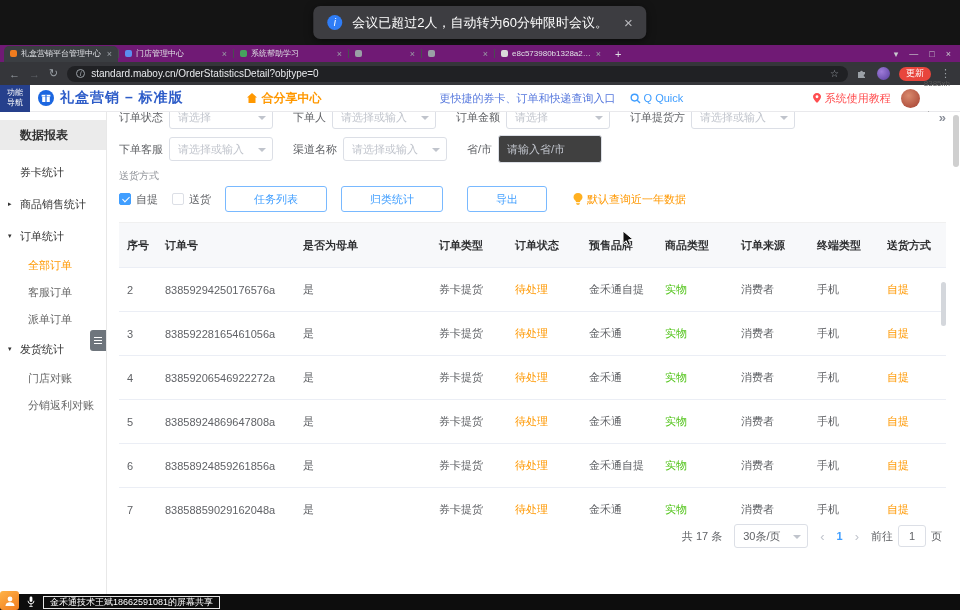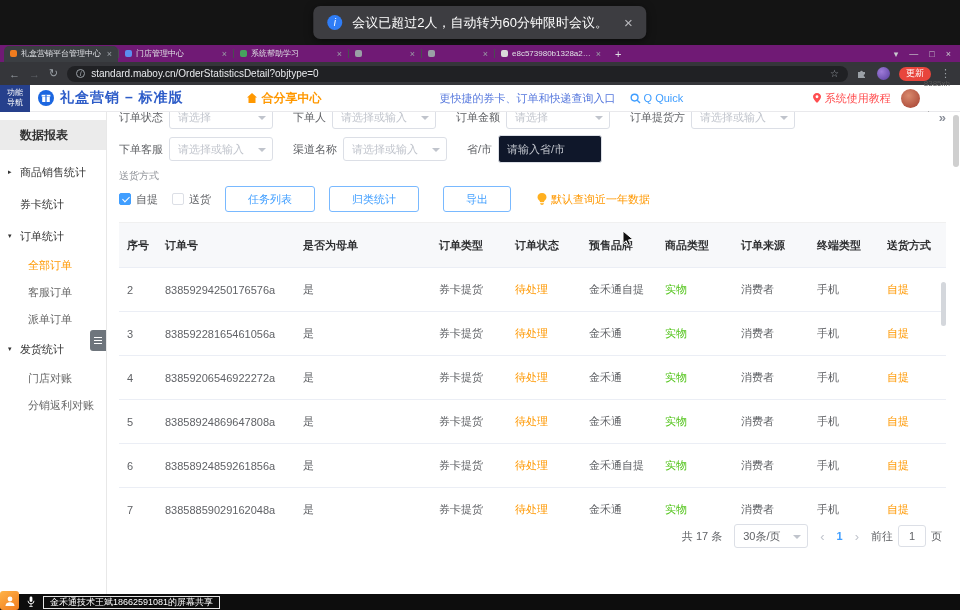--- a/index.html
+++ b/index.html
@@ -98,33 +98,33 @@
   .frow { display:flex; align-items:center; gap:20px; font-size:11px; color:#606266; }
   .frow1 { margin-top:-8px; height:26px; }
   .frow2 { margin-top:6px; height:26px; }
   .ffield { display:flex; align-items:center; gap:6px; white-space:nowrap; }
   .fsel { position:relative; width:104px; height:24px; border:1px solid #dcdfe6; border-radius:3px;
     display:flex; align-items:center; padding:0 18px 0 8px; color:#c0c4cc; font-size:11px;
     background:#fff; cursor:pointer; }
   .fsel .caret { position:absolute; right:6px; top:10px; width:0; height:0; border-left:4px solid transparent;
     border-right:4px solid transparent; border-top:4px solid #c0c4cc; }
   .ftext { width:104px; height:28px; border:1px solid #dcdfe6; border-radius:3px; display:flex;
-    align-items:center; padding:0 8px; color:#c0c4cc; font-size:11px; background:#0f172a; cursor:text; }
+    align-items:center; padding:0 8px; color:#c0c4cc; font-size:11px; background:#404040; cursor:text; }
   .collapse-arrows { margin-left:auto; color:#8a8f99; font-size:13px; font-weight:bold; cursor:pointer; }
 
   .delivery { margin-top:8px; }
   .dlabel { font-size:10px; color:#909399; height:12px; line-height:12px; }
   .dcontrols { margin-top:4px; display:flex; align-items:center; gap:14px; height:26px; }
   .chk { display:flex; align-items:center; gap:5px; font-size:11px; color:#606266; cursor:pointer; }
   .box { width:12px; height:12px; border-radius:2px; border:1px solid #dcdfe6; background:#fff;
     position:relative; flex:none; }
   .box.checked { background:#409eff; border-color:#409eff; }
   .box.checked::after { content:""; position:absolute; left:3.5px; top:1px; width:3px; height:6px;
     border-right:1.5px solid #fff; border-bottom:1.5px solid #fff; transform:rotate(45deg); }
-  .obtn { height:26px; padding:0 22px; background:#fff; border:1px solid #79b9ff; border-radius:3px;
+  .obtn { height:26px; padding:0 28px; background:#fff; border:1px solid #79b9ff; border-radius:3px;
     color:#409eff; font-size:11px; cursor:pointer; font-family:inherit; white-space:nowrap; }
   .obtn.export { margin-left:10px; }
   .hint { display:flex; align-items:center; gap:4px; margin-left:12px; color:#ff9800; font-size:11px;
     white-space:nowrap; }
 
   
   .table { margin-top:10px; position:relative; }
   .thead { display:flex; align-items:center; height:46px; background:#f7f8fa; border-top:1px solid #f0f0f0;
     border-bottom:1px solid #ebeef5; }
   .th { font-size:11px; font-weight:bold; color:#303133; }
@@ -283,26 +283,26 @@
         <span class="user-name">
           <b>8385xh</b>
           <i>xh</i>
         </span>
       </div>
     </div>
   </div>
 
   <div class="sidebar">
     <div class="side-section">数据报表</div>
+    <div class="side-item no-tri">
+      <span>券卡统计</span>
+    </div>
     <div class="side-item">
       <span class="tri">▸</span>
       <span>商品销售统计</span>
-    </div>
-    <div class="side-item no-tri">
-      <span>券卡统计</span>
     </div>
     <div class="side-item">
       <span class="tri">▾</span>
       <span>订单统计</span>
     </div>
     <div class="side-child selected">全部订单</div>
     <div class="side-child">客服订单</div>
     <div class="side-child">派单订单</div>
     <div class="side-item">
       <span class="tri">▾</span>

